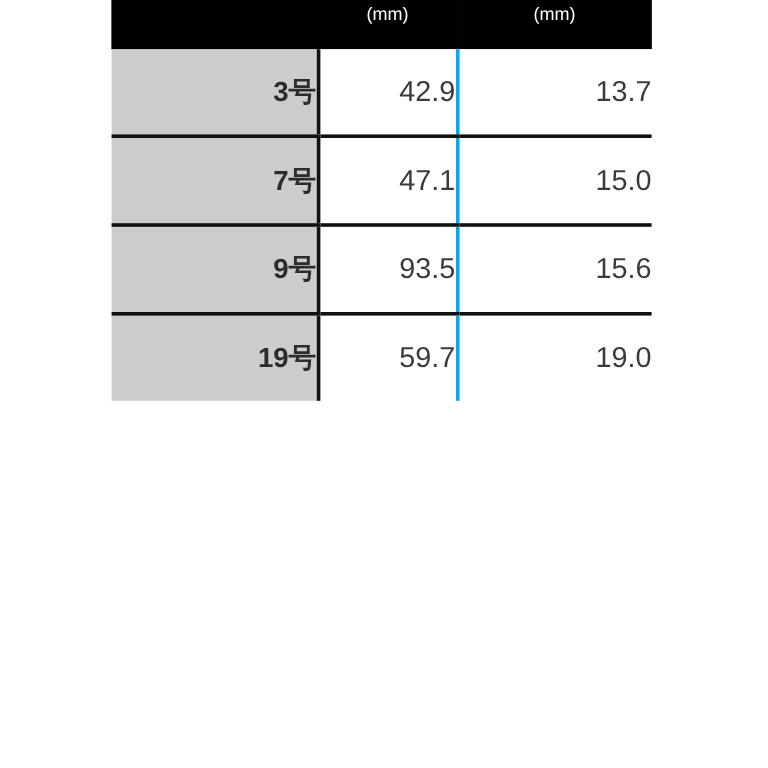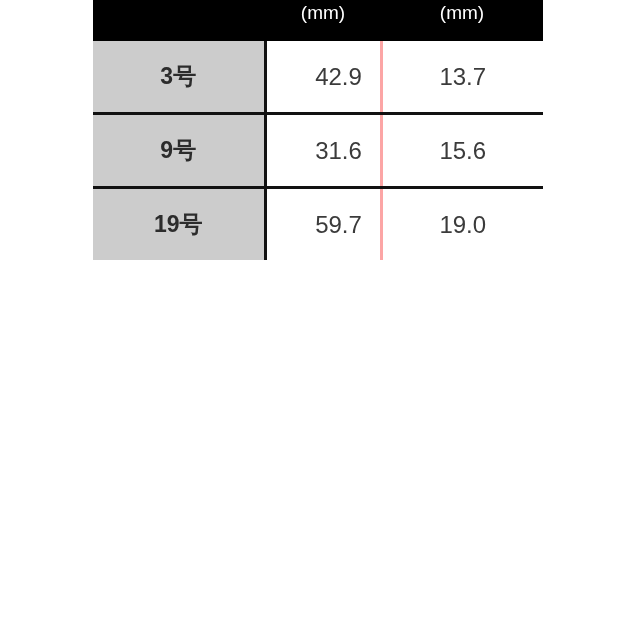--- a/index.html
+++ b/index.html
@@ -67,55 +67,55 @@
     height: 61px;
   }
   thead th .hdr-main {
     display: block;
     font-size: 19px;
     line-height: 22px;
     white-space: nowrap;
   }
   thead th .hdr-unit {
     display: block;
-    font-size: 19px;
+    font-size: 15px;
     line-height: 22px;
     white-space: nowrap;
   }
   thead th.col-size .hdr-inner { visibility: hidden; }
 
   
   tbody tr {
     height: 71px;
   }
   tbody td {
     height: 71px;
     padding: 0;
-    text-align: center;
+    text-align: right;
     vertical-align: middle;
     border-bottom: 3px solid #111111;
     color: #3b3b3b;
     font-size: 24px;
     font-weight: 400;
     background: #ffffff;
     margin-left: 40px;
   }
   tbody td.size-cell {
     background: #cccccc;
     color: #2c2c2c;
     font-weight: 700;
     font-size: 23px;
     border-bottom: 3px solid #111111;
   }
   tbody td.inner-cell {
     border-left: 3px solid #111111;
     padding-left: 31px;
   }
   tbody td.diam-cell {
-    border-left: 3px solid #fca5a5;
+    border-left: 3px solid #0ea5e9;
   }
 
   
   tbody tr.clipped td {
     border-bottom: none;
   }
 </style>
 </head>
 <body>
 
@@ -150,22 +150,27 @@
           </th>
         </tr>
       </thead>
       <tbody id="table-body">
           <tr>
             <td class="size-cell">3号</td>
             <td class="inner-cell">42.9</td>
             <td class="diam-cell">13.7</td>
           </tr>
           <tr>
+            <td class="size-cell">7号</td>
+            <td class="inner-cell">47.1</td>
+            <td class="diam-cell">15.0</td>
+          </tr>
+          <tr>
             <td class="size-cell">9号</td>
-            <td class="inner-cell">31.6</td>
+            <td class="inner-cell">93.5</td>
             <td class="diam-cell">15.6</td>
           </tr>
           <tr class="clipped">
             <td class="size-cell">19号</td>
             <td class="inner-cell">59.7</td>
             <td class="diam-cell">19.0</td>
           </tr>
         </tbody>
     </table>
   </div>

